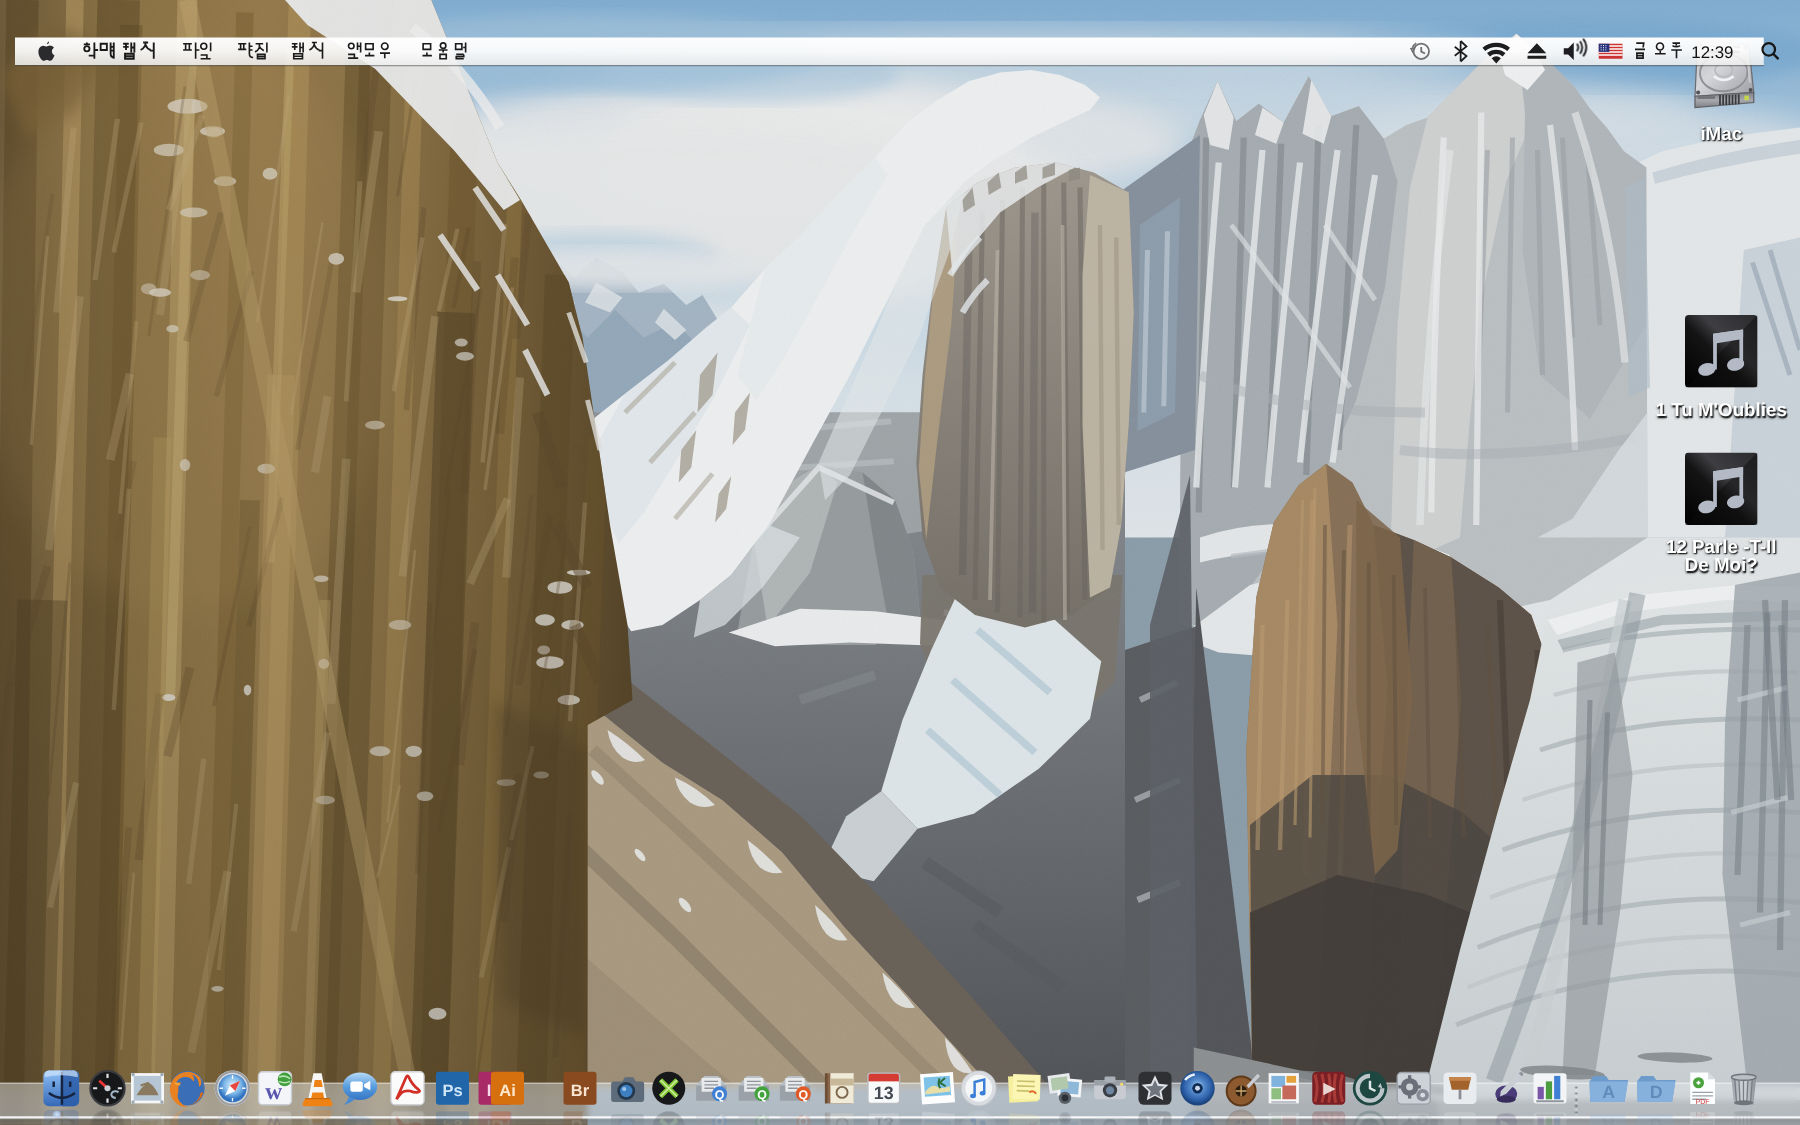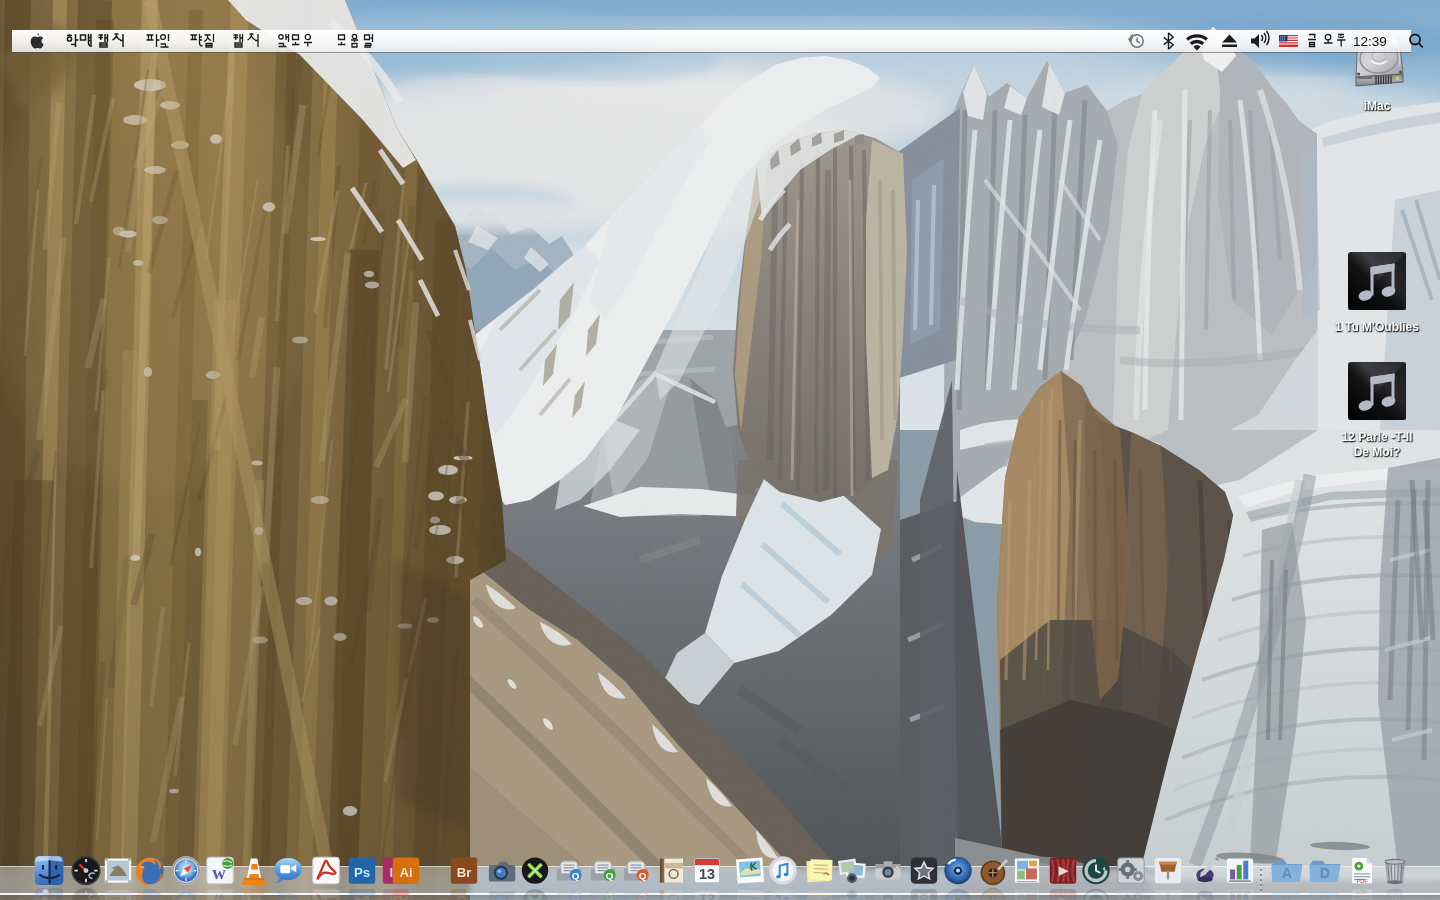--- a/index.html
+++ b/index.html
@@ -1,20 +1,20 @@
 <!DOCTYPE html>
 <html><head><meta charset="utf-8">
 <style>
 html,body{margin:0;padding:0;width:1440px;height:900px;overflow:hidden;background:#8ea0ae;
 font-family:"Liberation Sans",sans-serif;}
 #wall{position:absolute;left:0;top:0;width:1440px;height:900px;}
 #menubar{position:absolute;left:12px;top:0;width:1399px;height:22px;
 background:linear-gradient(to bottom,rgba(255,255,255,.97) 0%,rgba(252,252,252,.93) 50%,rgba(238,238,238,.88) 100%);
 box-shadow:0 1px 0 rgba(70,70,70,.5);z-index:30;margin-top:30px;}
-.lbl{position:absolute;color:#fff;font-size:12px;font-weight:bold;text-align:center;
+.lbl{position:absolute;color:#fff;font-size:15px;font-weight:bold;text-align:center;
 text-shadow:1px 1px 1px rgba(0,0,0,.85),0 1px 2px rgba(0,0,0,.6);z-index:10;will-change:transform;}
 #dock{position:absolute;left:0;top:840px;width:1440px;height:60px;z-index:20;}
 .di{position:absolute;top:18px;width:28px;height:28px;z-index:22;-webkit-box-reflect:below 1px linear-gradient(to bottom,rgba(0,0,0,0) 30%,rgba(0,0,0,.28) 100%);}
 .di svg{position:absolute;left:0;top:0;transform:scale(1.1);transform-origin:50% 100%;}
 </style></head>
 <body>
 <svg id="wall" viewBox="0 0 1440 900" preserveAspectRatio="none">
 <defs>
 <linearGradient id="sky" x1="0" y1="0" x2="0" y2="1">
  <stop offset="0" stop-color="#82b0d6"></stop>

